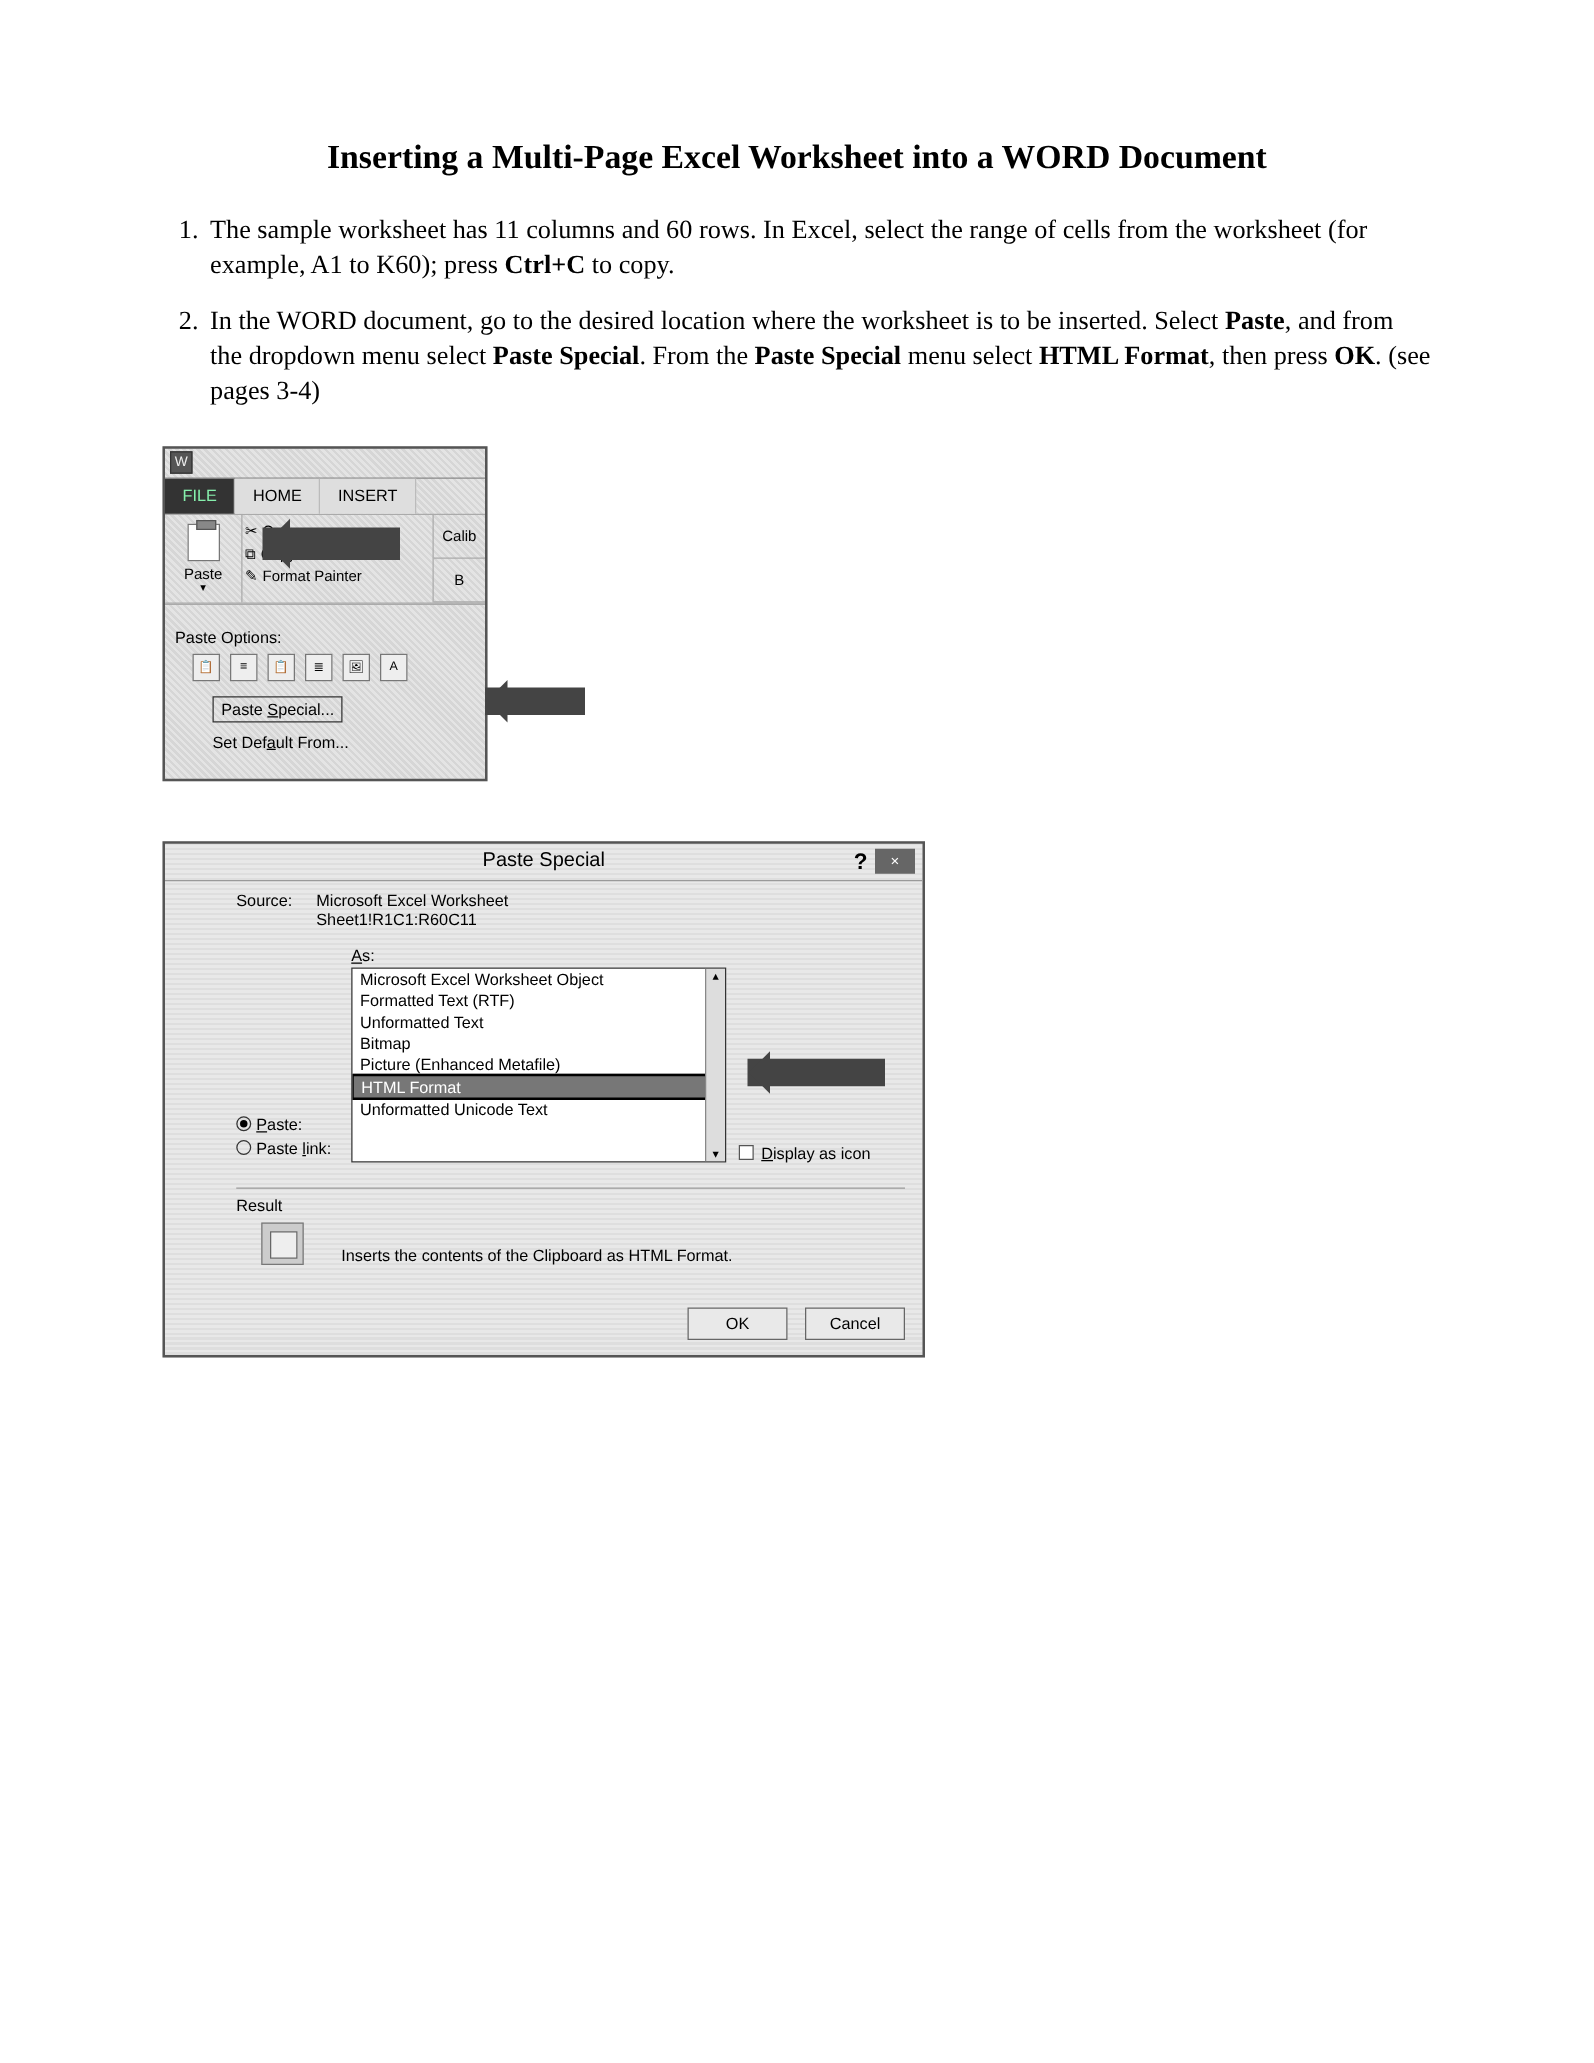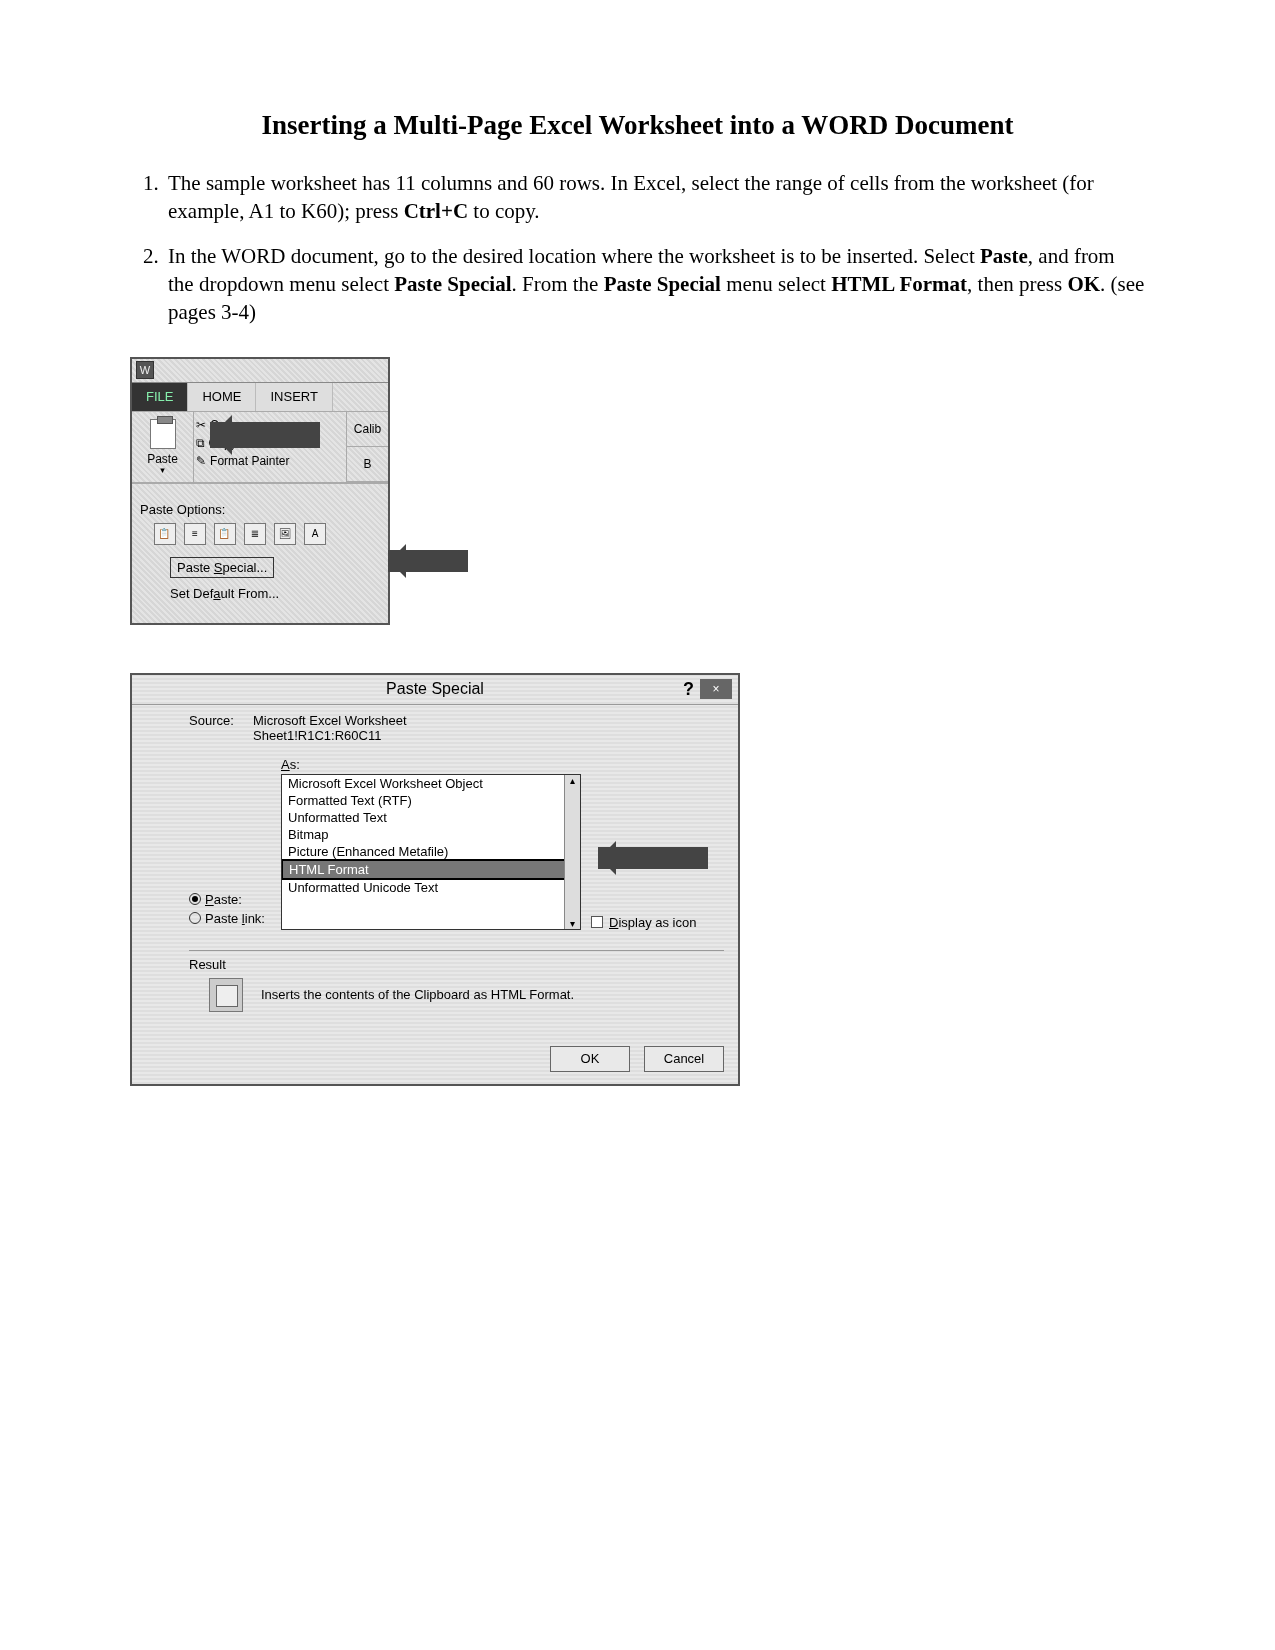--- a/index.html
+++ b/index.html
@@ -169,21 +169,21 @@
   .listbox .opt{padding:1px 6px;font-size:13px;}
   .listbox .opt.sel{background:#777;color:#fff;border:2px solid #000;margin:-1px;}
   .scroll{position:absolute;right:0;top:0;width:16px;height:100%;border-left:1px solid #888;background:#ddd;display:flex;flex-direction:column;justify-content:space-between;align-items:center;font-size:10px;}
   .dispicon{display:flex;align-items:center;gap:6px;margin-top:2px;}
   .chk{width:12px;height:12px;border:1px solid #555;background:#fff;}
   .darkarrow3{position:absolute;width:110px;height:22px;background:#444;left:466px;top:172px;}
   .darkarrow3::before{content:"";position:absolute;left:-16px;top:-6px;border:17px solid transparent;border-right-color:#444;width:0;height:0;}
 
   .resultbox{margin-top:20px;border-top:1px solid #999;padding-top:6px;}
   .resultbox .hdr{font-size:13px;margin-bottom:6px;}
-  .resultbox .row{display:flex;gap:18px;align-items:center;}
+  .resultbox .row{display:flex;gap:30px;align-items:flex-end;}
   .clipicon{width:34px;height:34px;border:1px solid #777;background:#ccc;position:relative;margin-left:20px;}
   .clipicon::after{content:"";position:absolute;left:6px;top:6px;width:20px;height:20px;border:1px solid #666;background:#eee;}
   .btns{display:flex;justify-content:flex-end;gap:14px;margin-top:34px;}
   .dlgbtn{width:80px;height:26px;border:1px solid #666;background:#e9e9e9;font-size:13px;display:flex;align-items:center;justify-content:center;}
 </style>
 </head>
 <body>
 
 <div class="page">
   <h1 class="title">Inserting a Multi-Page Excel Worksheet into a WORD Document</h1>

